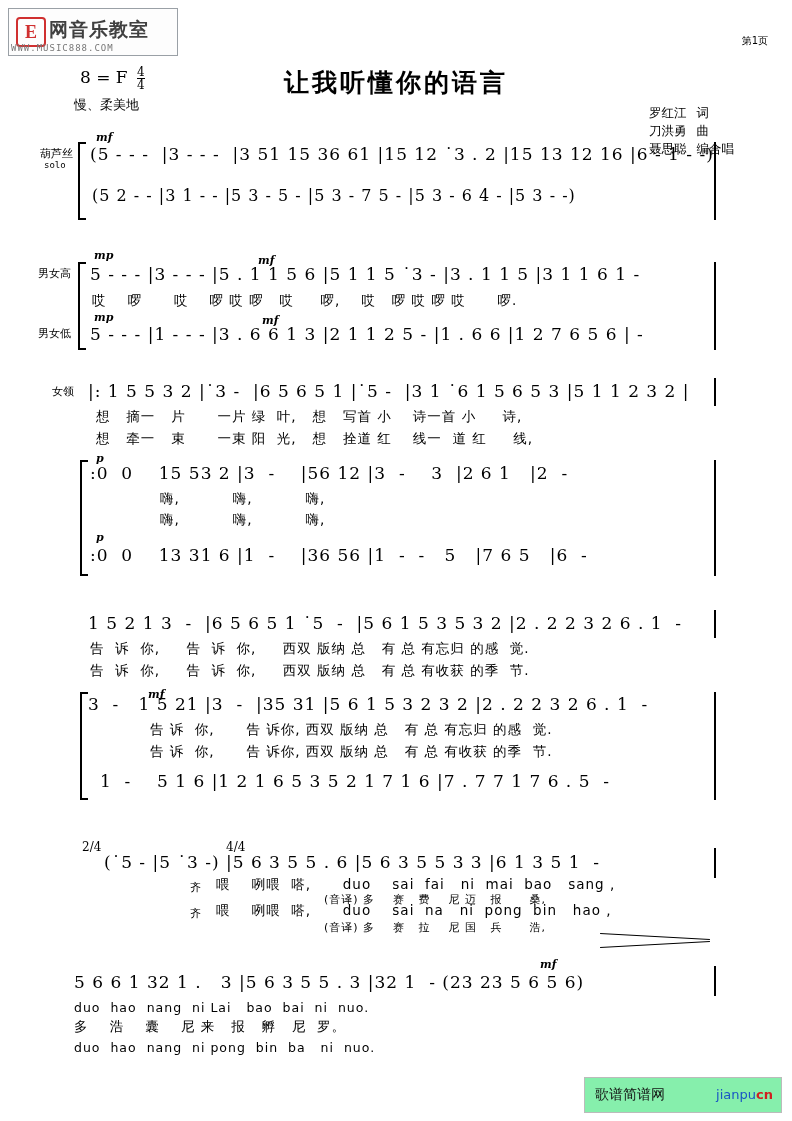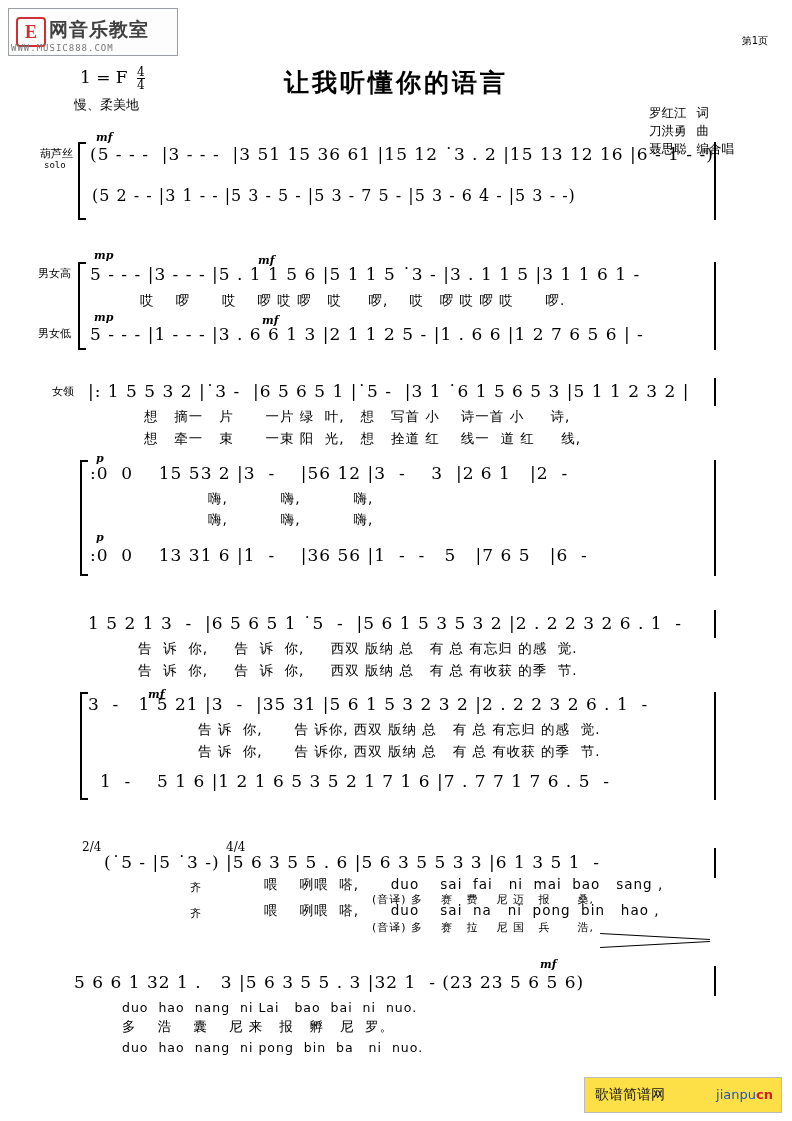--- a/index.html
+++ b/index.html
@@ -91,38 +91,37 @@
   }
   .notes{
     font-size:16px;
     letter-spacing:1px;
   }
   .notes.big{font-size:17px;}
   .lyr{
     font-size:13.5px;
     letter-spacing:1px;
     font-family:"DejaVu Sans",sans-serif;
-    margin-left:48px;
   }
   .lyr.py{font-family:"DejaVu Sans",sans-serif;font-size:12.5px;}
   .dyn{
     position:absolute;
     font-style:italic;font-weight:bold;
     font-size:11px;
     font-family:"DejaVu Serif",serif;
   }
   .bline{
     position:absolute;background:#000;
   }
 
   
   .footer{
     position:absolute;right:10px;bottom:8px;
     width:196px;height:34px;
-    border:1px solid #bbb;background:#fde047;
+    border:1px solid #bbb;background:#86efac;
   }
   .footer .f1{
     position:absolute;left:10px;top:8px;font-size:14px;
     font-family:"DejaVu Sans",sans-serif;color:#111;
   }
   .footer .f2{
     position:absolute;right:8px;top:9px;font-size:13px;
     font-family:"DejaVu Sans",sans-serif;color:#1a56c4;
   }
   .footer .f2 b{color:#d02020;}
@@ -136,21 +135,21 @@
     <div class="e">E</div>
     <div class="txt">网音乐教室</div>
     <div class="url">WWW.MUSIC888.COM</div>
   </div>
 
   <div class="pageno">第1页</div>
 
   <div class="title">让我听懂你的语言</div>
 
   <div class="keysig">
-    <span>1 = F</span>
+    <span>8 = F</span>
     <span class="frac">
       <span>4</span>
       <span style="border-top:1px solid #000;">4</span>
     </span>
   </div>
 
   <div class="tempo">慢、柔美地</div>
 
   <div class="credits">
     <div>

